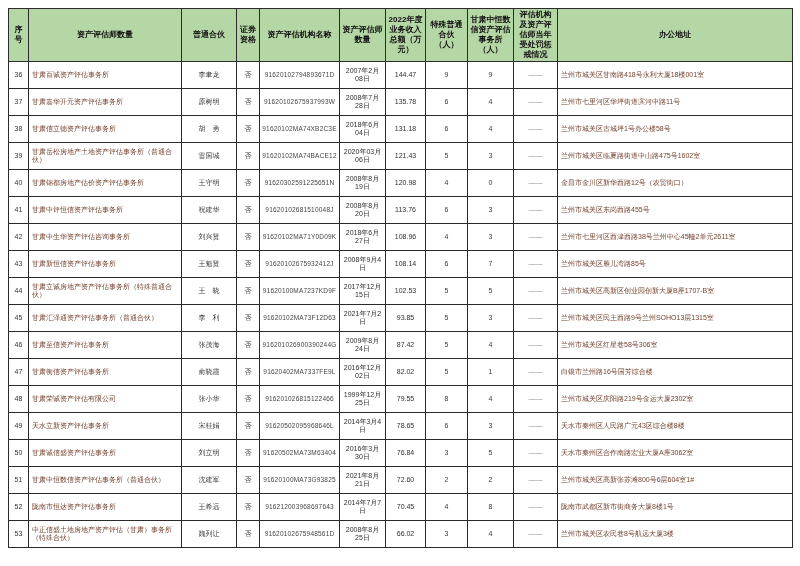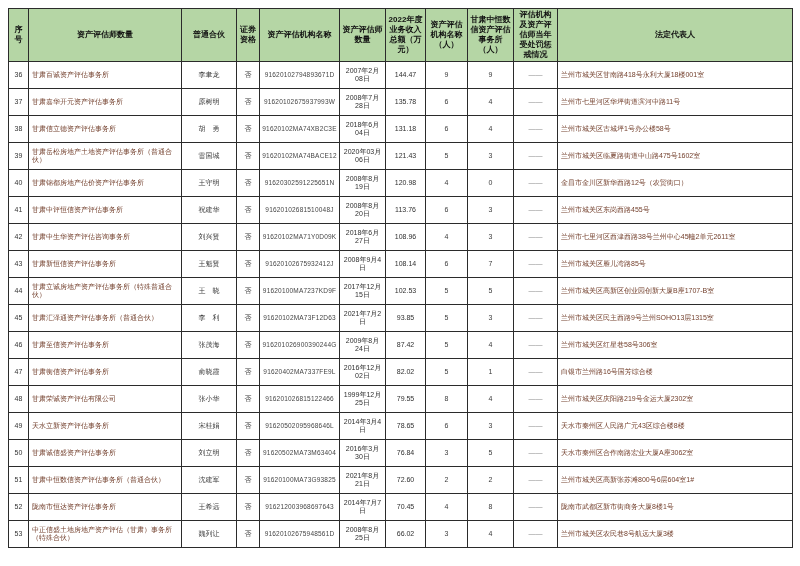--- a/index.html
+++ b/index.html
@@ -79,24 +79,24 @@
       </colgroup>
     <thead>
       <tr>
           <th>序号</th>
           <th>资产评估师数量</th>
           <th>普通合伙</th>
           <th>证券资格</th>
           <th>资产评估机构名称</th>
           <th>资产评估师数量</th>
           <th>2022年度业务收入总额（万元）</th>
-          <th>资产评估机构名称（人）</th>
+          <th>特殊普通合伙（人）</th>
           <th>甘肃中恒数信资产评估事务所（人）</th>
           <th>评估机构及资产评估师当年受处罚惩戒情况</th>
-          <th>法定代表人</th>
+          <th>办公地址</th>
         </tr>
     </thead>
     <tbody>
         <tr>
           <td class="c-no">36</td>
           <td class="c-name">甘肃百诚资产评估事务所</td>
           <td class="c-rep">李聿龙</td>
           <td class="c-sec">否</td>
           <td class="c-code">91620102794893671D</td>
           <td class="c-date">2007年2月08日</td>

